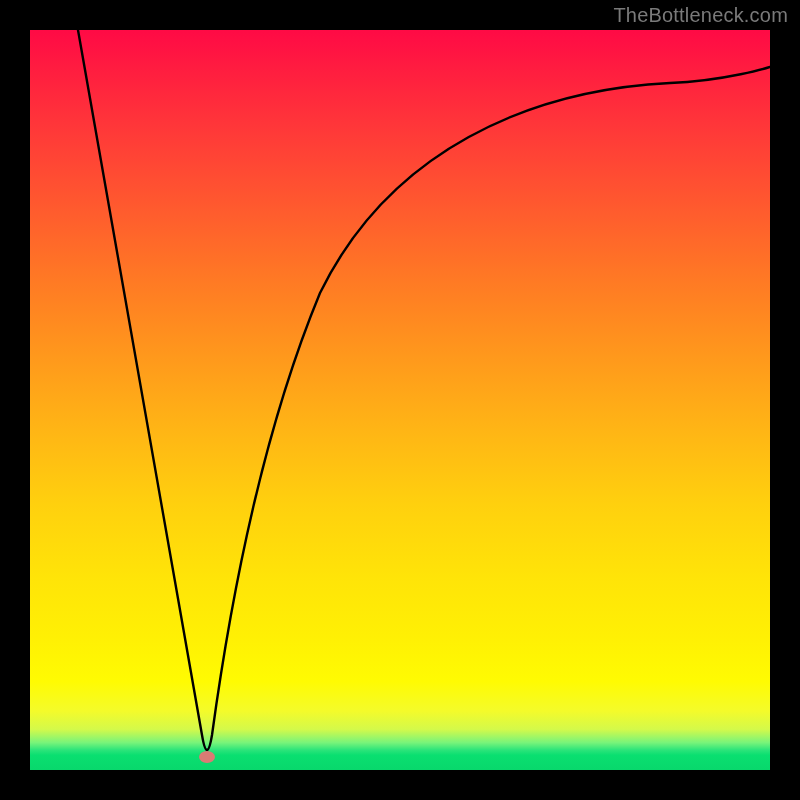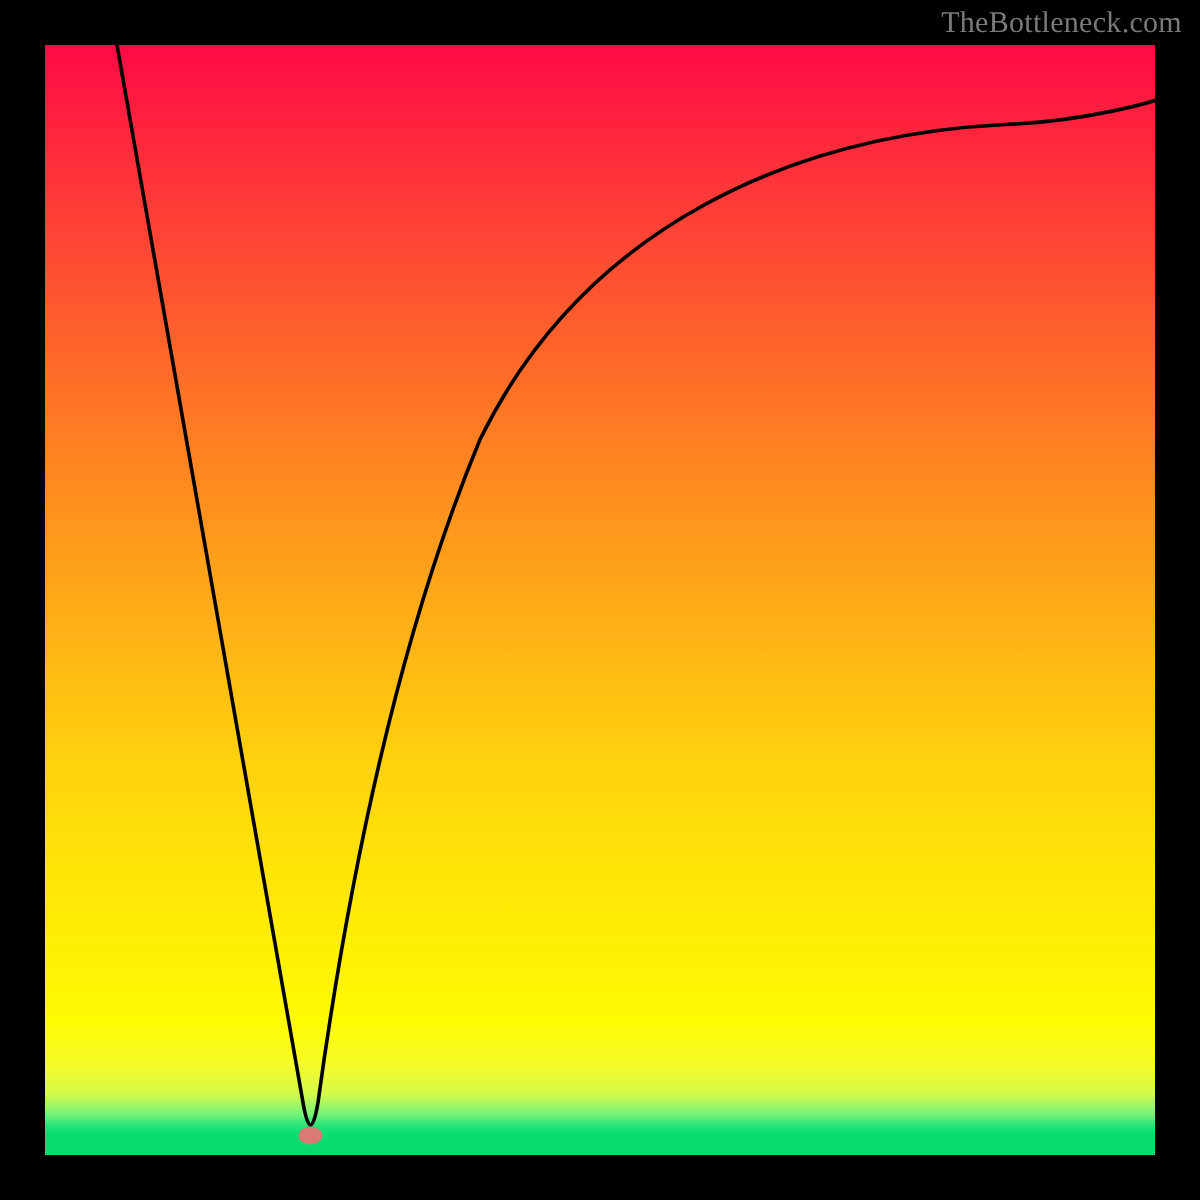--- a/index.html
+++ b/index.html
@@ -9,21 +9,20 @@
     height: 800px;
     background: #000;
     overflow: hidden;
     font-family: Arial, Helvetica, sans-serif;
   }
   .frame {
     position: relative;
     width: 800px;
     height: 800px;
     background: #000;
-    font-family: Liberation Serif, serif;
   }
   .watermark {
     position: absolute;
     top: 4px;
     right: 12px;
     color: #7a7a7a;
     font-size: 20px;
     font-weight: 500;
     letter-spacing: 0.2px;
     z-index: 40;

